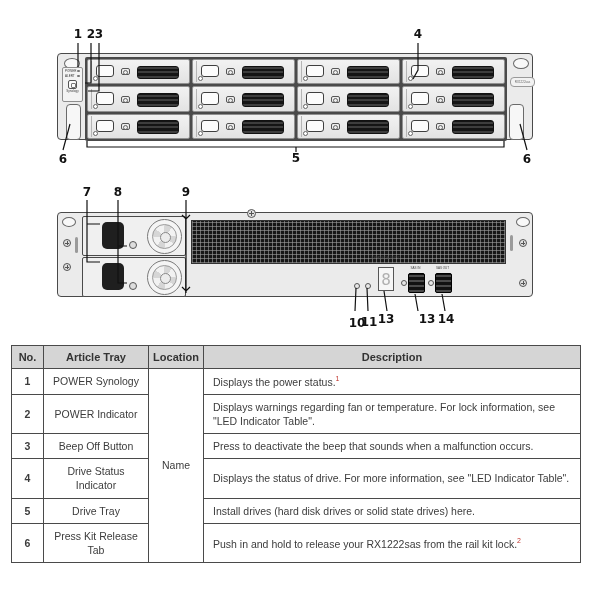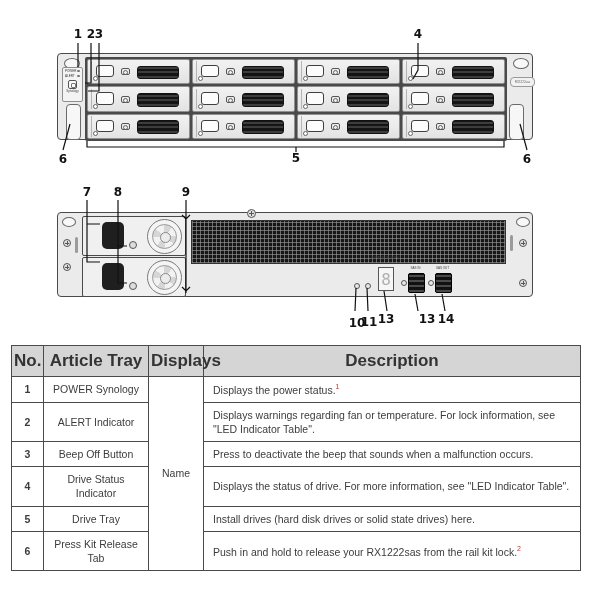--- a/index.html
+++ b/index.html
@@ -80,21 +80,21 @@
        font-size:16px;line-height:23px;text-align:center;box-sizing:border-box;}
   .sasport{position:absolute;top:60px;width:17px;height:20px;background:#1d1d1d;border-radius:2px;
        background-image:repeating-linear-gradient(0deg,#4a4a4a 0 2px,#111 2px 5px);
        border:1px solid #000;box-sizing:border-box;}
   .slot{position:absolute;width:3px;height:16px;background:#9a9a9a;border-radius:2px;}
 
   
   .parts{position:absolute;left:11px;top:345px;width:569px;border-collapse:collapse;
          font-size:10.5px;color:#3c3c3c;table-layout:fixed;}
   .parts th,.parts td{border:1px solid #4a4a4a;box-sizing:border-box;}
-  .parts th{background:#d5d5d5;font-size:17px;font-weight:bold;color:#333;
+  .parts th{background:#d5d5d5;font-size:11px;font-weight:bold;color:#333;
             text-align:center;padding:5px 2px;}
   .parts td{padding:5px 4px;line-height:1.35;}
   .cell-no{text-align:center;font-weight:bold;}
   .cell-name{text-align:center;}
   .cell-loc{text-align:center;vertical-align:middle;}
   .cell-desc{text-align:left;padding-left:9px !important;vertical-align:middle;}
   sup.ftn{color:#c0342c;font-size:7px;}
 </style>
 </head>
 <body>
@@ -273,34 +273,34 @@
     <colgroup>
         <col style="width:32px">
         <col style="width:105px">
         <col style="width:55px">
         <col style="width:377px">
       </colgroup>
     <thead>
       <tr>
         <th>No.</th>
         <th>Article Tray</th>
-        <th>Displays</th>
+        <th>Location</th>
         <th>Description</th>
       </tr>
     </thead>
     <tbody id="parts-tbody">
         <tr>
           <td class="cell-no">1</td>
           <td class="cell-name">POWER Synology</td>
           <td class="cell-loc" rowspan="6">Name</td>
           <td class="cell-desc">Displays the power status.<sup class="ftn">1</sup></td>
         </tr>
         <tr>
           <td class="cell-no">2</td>
-          <td class="cell-name">ALERT Indicator</td>
+          <td class="cell-name">POWER Indicator</td>
           <td class="cell-desc">Displays warnings regarding fan or temperature. For lock information, see "LED Indicator Table".</td>
         </tr>
         <tr>
           <td class="cell-no">3</td>
           <td class="cell-name">Beep Off Button</td>
           <td class="cell-desc">Press to deactivate the beep that sounds when a malfunction occurs.</td>
         </tr>
         <tr>
           <td class="cell-no">4</td>
           <td class="cell-name">Drive Status Indicator</td>

